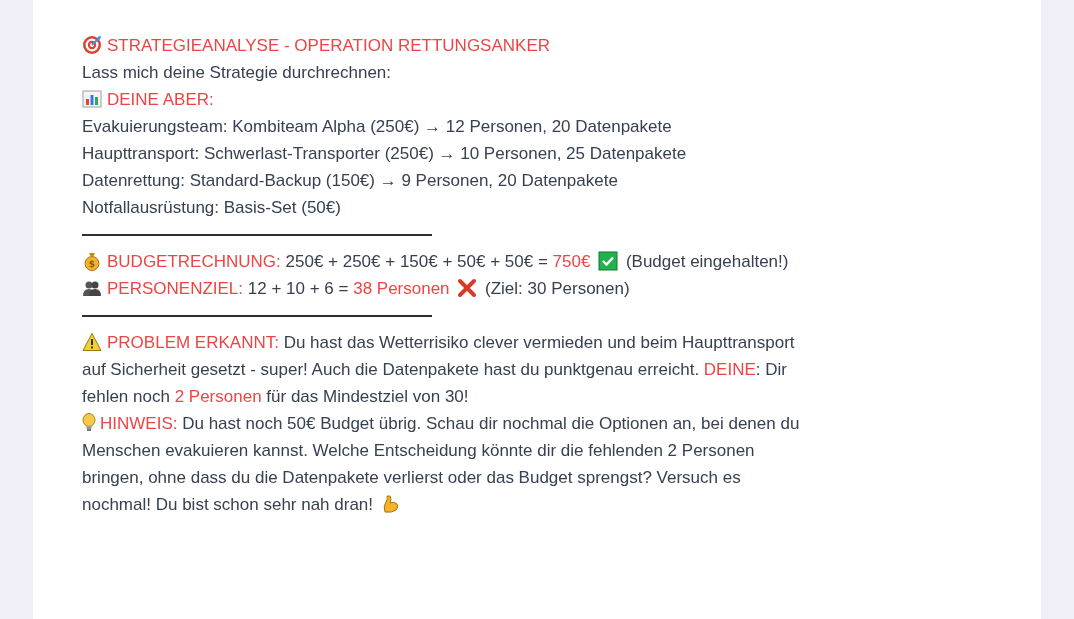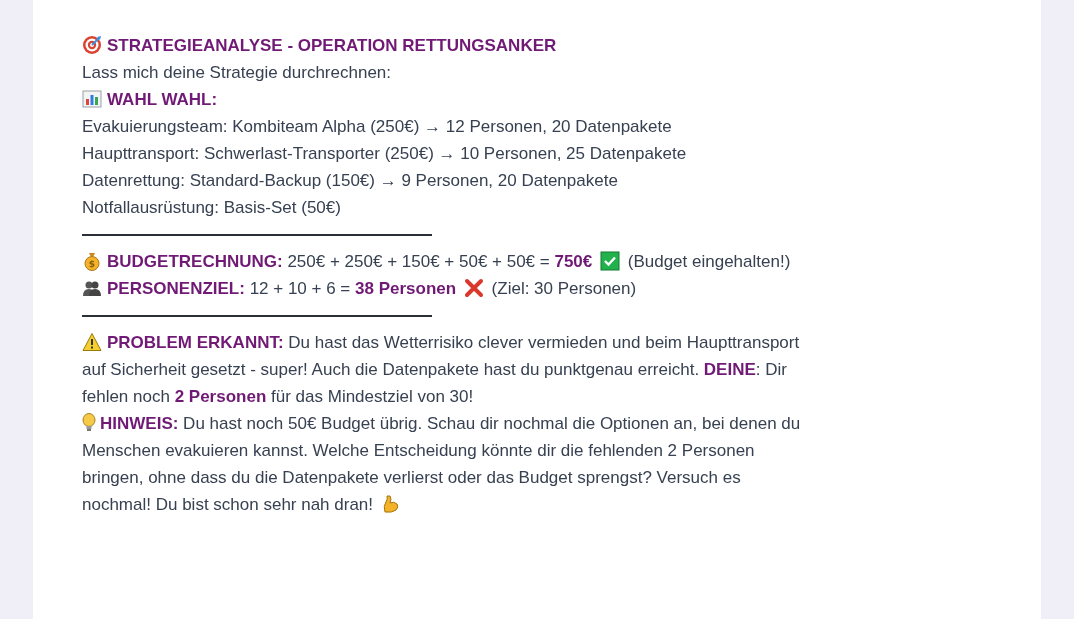--- a/index.html
+++ b/index.html
@@ -22,21 +22,21 @@
     position: absolute;
     left: 49px;
     top: 32px;
     width: 720px;
     font-family: "Liberation Sans", sans-serif;
     font-size: 17px;
     line-height: 27px;
     color: #374151;
   }
   .line { display: block; white-space: normal; }
-  .b { font-weight: bold; color: #701a75; }
+  .b { font-weight: normal; color: #ef4444; }
   .emoji {
     display: inline-block;
     width: 20px;
     height: 20px;
     vertical-align: -4px;
     margin-right: 5px;
   }
   .emoji svg { width: 20px; height: 20px; display: block; }
   .inline-emoji {
     display: inline-block;
@@ -84,21 +84,21 @@
     <span class="line">Lass mich deine Strategie durchrechnen:</span>
 
     <span class="line">
       <span class="emoji">
         <svg viewBox="0 0 20 20">
             <rect x="1" y="2" width="18" height="16" fill="#f4f4f4" stroke="#9aa0a6"></rect>
             <rect x="4" y="10" width="3" height="6" fill="#e0443a"></rect>
             <rect x="8.5" y="6" width="3" height="10" fill="#2f7de1"></rect>
             <rect x="13" y="8" width="3" height="8" fill="#34a853"></rect>
           </svg>
-      </span><span class="b">WAHL WAHL:</span>
+      </span><span class="b">DEINE ABER:</span>
     </span>
 
     <span class="line">Evakuierungsteam: Kombiteam Alpha (250€) → 12 Personen, 20 Datenpakete</span>
     <span class="line">Haupttransport: Schwerlast-Transporter (250€) → 10 Personen, 25 Datenpakete</span>
     <span class="line">Datenrettung: Standard-Backup (150€) → 9 Personen, 20 Datenpakete</span>
     <span class="line">Notfallausrüstung: Basis-Set (50€)</span>
 
     <span class="divider"></span>
 
     <span class="line">

